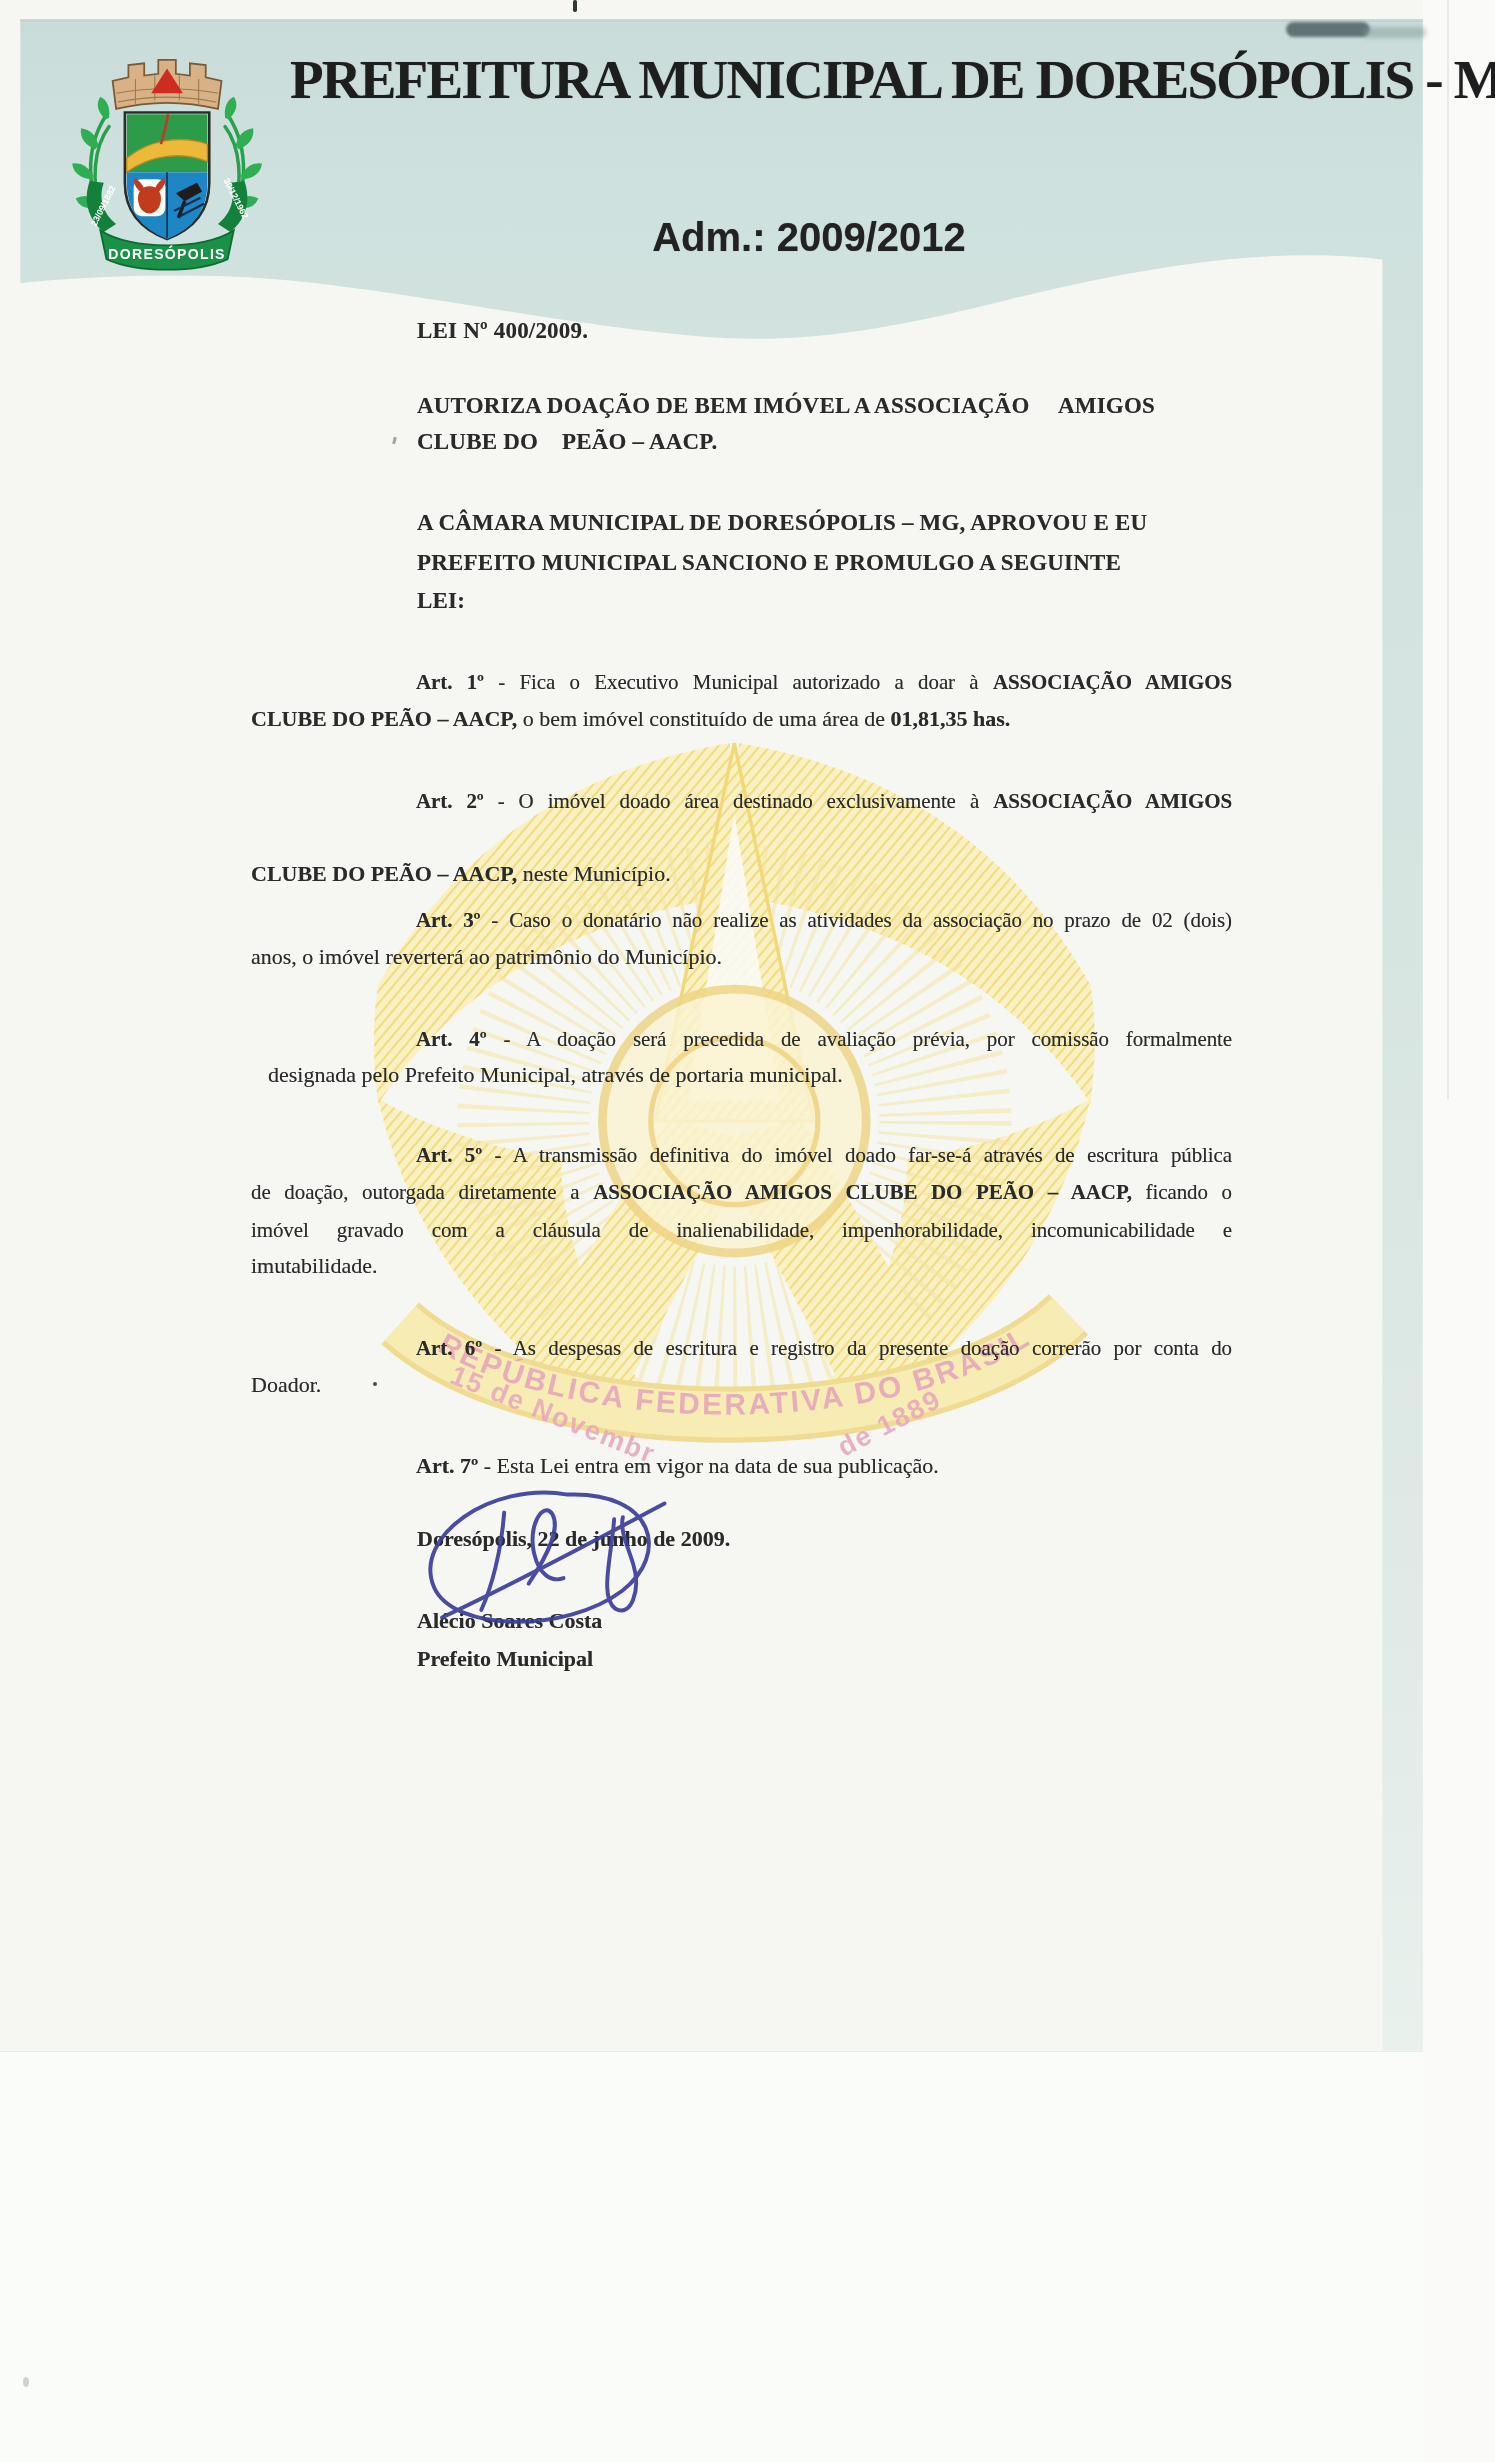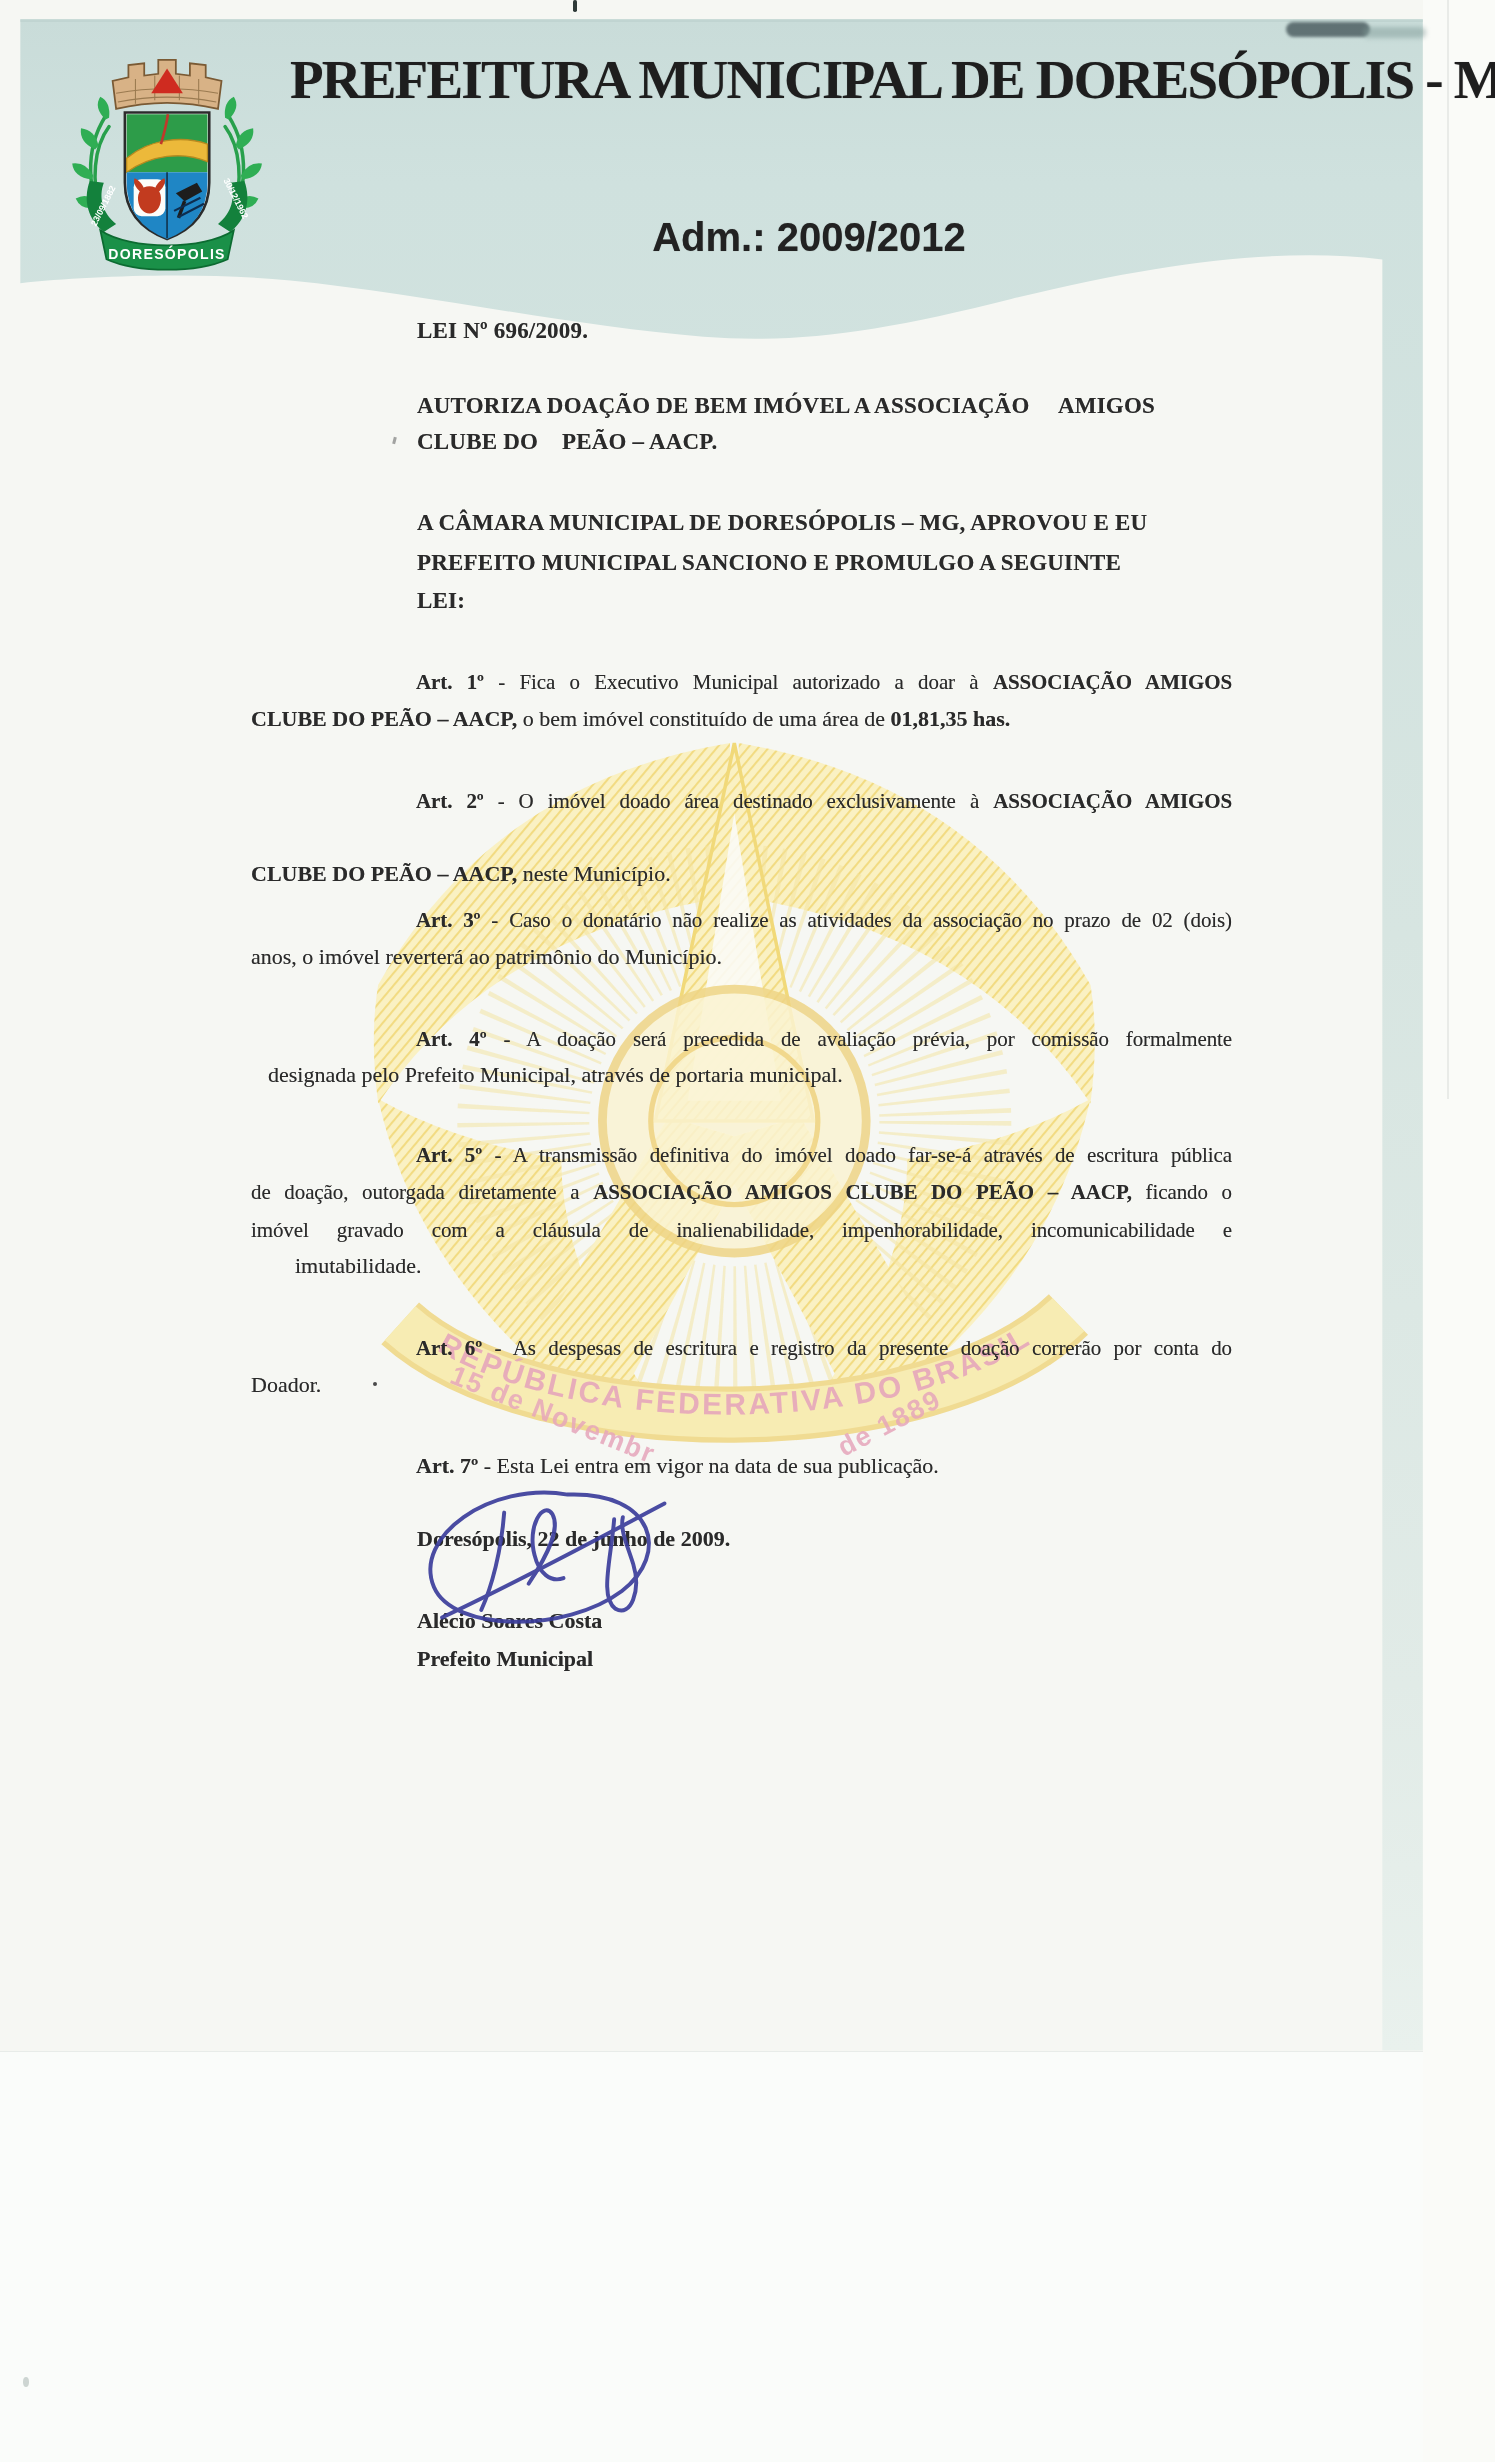--- a/index.html
+++ b/index.html
@@ -154,38 +154,38 @@
     </g>
 
     <path d="M56,204 C90,227 174,227 208,204 L201,237 C166,253 98,253 63,237 Z" fill="#1a9048" stroke="#0c6b31" stroke-width="2"></path>
     <text x="132" y="237" text-anchor="middle" font-family="Liberation Sans, sans-serif" font-size="16" font-weight="bold" letter-spacing="1.5" fill="#ffffff">DORESÓPOLIS</text>
   </svg>
 
   <div class="ht ht-title">PREFEITURA MUNICIPAL DE DORESÓPOLIS - MG</div>
   <div class="ht ht-adm">Adm.: 2009/2012</div>
 
   <div id="doc-lines">
-      <div class="line hd" style="top: 317px; left: 417px;"><span class="bseg">LEI Nº 696/2009.</span></div>
+      <div class="line hd" style="top: 317px; left: 417px;"><span class="bseg">LEI Nº 400/2009.</span></div>
       <div class="line hd pre" style="top: 392px; left: 417px;"><span class="bseg">AUTORIZA DOAÇÃO DE BEM IMÓVEL A ASSOCIAÇÃO     AMIGOS</span></div>
       <div class="line hd pre" style="top: 428px; left: 417px;"><span class="bseg">CLUBE DO    PEÃO – AACP.</span></div>
       <div class="line hd" style="top: 509px; left: 417px;"><span class="bseg">A CÂMARA MUNICIPAL DE DORESÓPOLIS – MG, APROVOU E EU</span></div>
       <div class="line hd" style="top: 549px; left: 417px;"><span class="bseg">PREFEITO MUNICIPAL SANCIONO E PROMULGO A SEGUINTE</span></div>
       <div class="line hd" style="top: 587px; left: 417px;"><span class="bseg">LEI:</span></div>
       <div class="line just ind" style="top: 668px; left: 251px;"><span class="bseg">Art. 1º</span><span> - Fica o Executivo Municipal autorizado a doar à </span><span class="bseg">ASSOCIAÇÃO AMIGOS</span></div>
       <div class="line bodyl" style="top: 706px; left: 251px;"><span class="bseg">CLUBE DO PEÃO – AACP,</span><span> o bem imóvel constituído de uma área de </span><span class="bseg">01,81,35 has.</span></div>
       <div class="line just ind" style="top: 787px; left: 251px;"><span class="bseg">Art. 2º</span><span> - O imóvel doado área destinado exclusivamente à </span><span class="bseg">ASSOCIAÇÃO AMIGOS</span></div>
       <div class="line bodyl" style="top: 861px; left: 251px; text-align: center;"><span class="bseg">CLUBE DO PEÃO – AACP,</span><span> neste Município.</span></div>
       <div class="line just ind" style="top: 906px; left: 251px;"><span class="bseg">Art. 3º</span><span> - Caso o donatário não realize as atividades da associação no prazo de 02 (dois)</span></div>
       <div class="line bodyl" style="top: 944px; left: 251px;"><span>anos, o imóvel reverterá ao patrimônio do Município.</span></div>
       <div class="line just ind" style="top: 1025px; left: 251px;"><span class="bseg">Art. 4º</span><span> - A doação será precedida de avaliação prévia, por comissão formalmente</span></div>
       <div class="line bodyl" style="top: 1062px; left: 268px;"><span>designada pelo Prefeito Municipal, através de portaria municipal.</span></div>
       <div class="line just ind" style="top: 1141px; left: 251px;"><span class="bseg">Art. 5º</span><span> - A transmissão definitiva do imóvel doado far-se-á através de escritura pública</span></div>
       <div class="line just" style="top: 1178px; left: 251px;"><span>de doação, outorgada diretamente a </span><span class="bseg">ASSOCIAÇÃO AMIGOS CLUBE DO PEÃO – AACP,</span><span> ficando o</span></div>
       <div class="line just" style="top: 1216px; left: 251px;"><span>imóvel gravado com a cláusula de inalienabilidade, impenhorabilidade, incomunicabilidade e</span></div>
-      <div class="line bodyl" style="top: 1253px; left: 251px; margin-left: 44px;"><span>imutabilidade.</span></div>
+      <div class="line bodyl" style="top: 1253px; left: 251px;"><span>imutabilidade.</span></div>
       <div class="line just ind" style="top: 1334px; left: 251px;"><span class="bseg">Art. 6º</span><span> - As despesas de escritura e registro da presente doação correrão por conta do</span></div>
       <div class="line bodyl" style="top: 1372px; left: 251px;"><span>Doador.</span></div>
       <div class="line bodyl ind" style="top: 1453px; left: 251px;"><span class="bseg">Art. 7º</span><span> - Esta Lei entra em vigor na data de sua publicação.</span></div>
       <div class="line closing" style="top: 1526px; left: 417px;"><span class="bseg">Doresópolis, 22 de junho de 2009.</span></div>
       <div class="line closing" style="top: 1608px; left: 417px;"><span class="bseg">Alécio Soares Costa</span></div>
       <div class="line closing" style="top: 1646px; left: 417px;"><span class="bseg">Prefeito Municipal</span></div>
     </div>
 
   <svg class="abs" style="left:387px;top:1460px;" width="334" height="193" viewBox="0 0 380 220">
     <g fill="none" stroke="#3b3d9c" stroke-width="4.5" stroke-linecap="round" opacity="0.92" transform="rotate(-2 190 110)">

